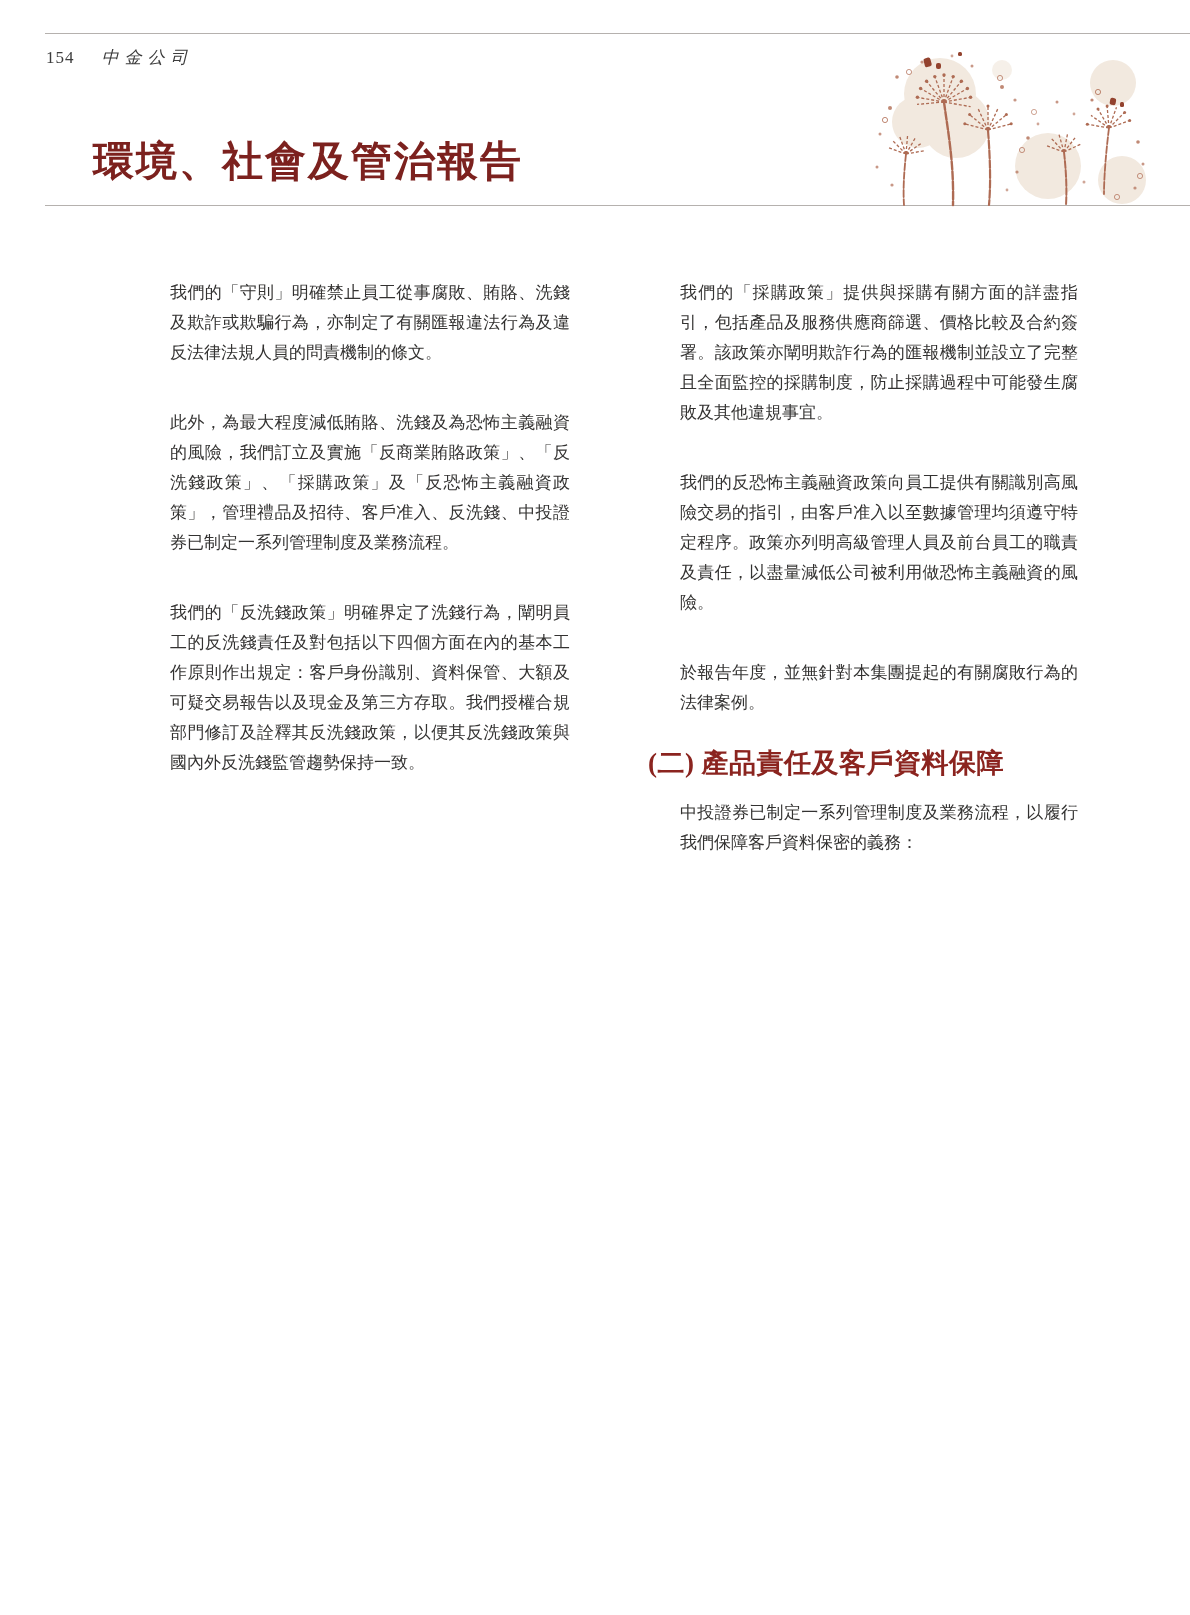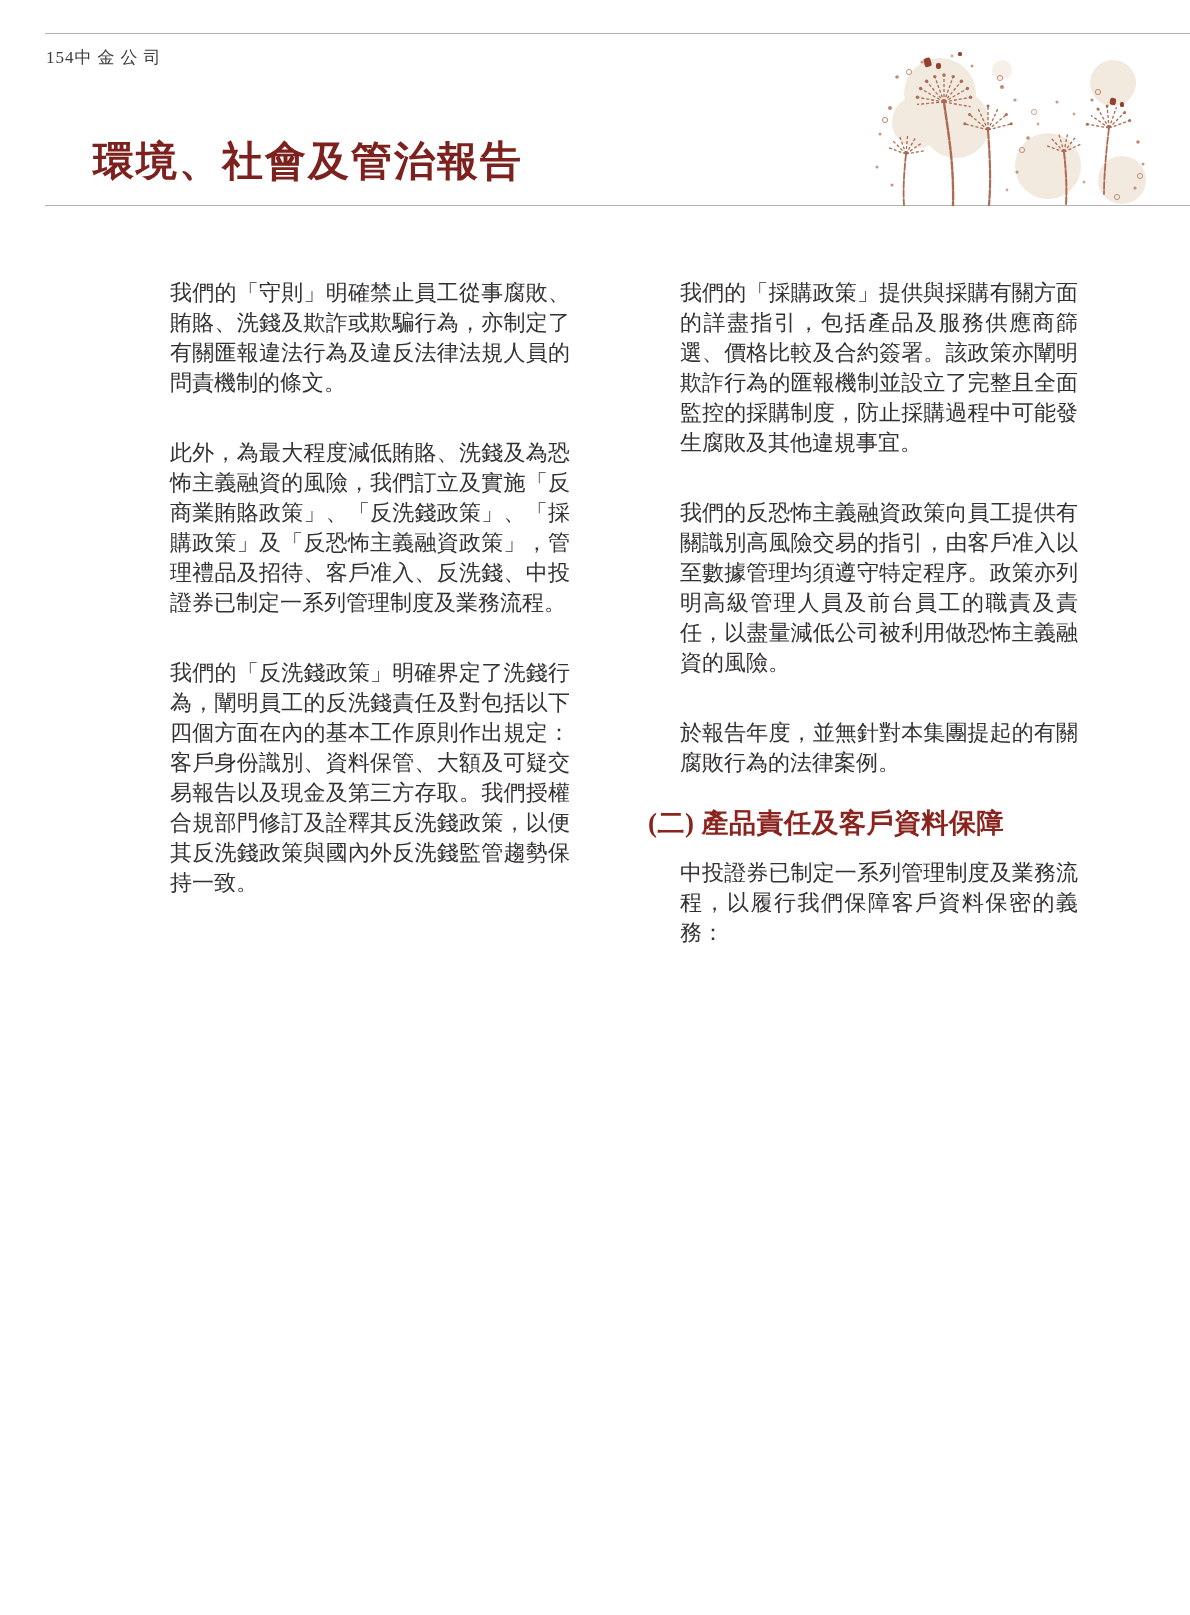--- a/index.html
+++ b/index.html
@@ -15,37 +15,37 @@
     background: #b5b1ae; z-index: 1;
   }
   .top-rule { top: 33px; }
   .header-rule { top: 205px; }
   .meta {
     position: absolute; left: 46px; top: 46px;
     font-size: 17px; color: #3c3c3c;
     display: flex; align-items: baseline; justify-content: center;
   }
   .meta .page-num { letter-spacing: 1px; }
-  .meta .company { letter-spacing: 6px; }
+  .meta .company { margin-left: 27px; letter-spacing: 6px; font-style: italic; }
   .doc-title {
     position: absolute; left: 93px; top: 136px;
     margin: 0; font-size: 41px; line-height: 50px;
     font-weight: 600; letter-spacing: 2px;
     color: #7c211e; white-space: nowrap;
   }
   .illustration {
     position: absolute; left: 852px; top: 42px;
     width: 300px; height: 165px; z-index: 2;
   }
   .col { position: absolute; top: 278px; }
   .col-left  { left: 170px; width: 400px; }
   .col-right { left: 648px; width: 440px; }
   .col p {
     margin: 0 0 40px 0;
-    font-size: 22px; line-height: 30px;
+    font-size: 17px; line-height: 30px;
     color: #333231;
     text-align: justify; text-align-last: left;
   }
   .col-right p { margin-left: 32px; width: 398px; }
   .section-heading {
     margin: -10px 0 20px 0;
     font-size: 27px; line-height: 30px;
     font-weight: 700; color: #8b241f;
     letter-spacing: 0.5px; white-space: nowrap;
   }

